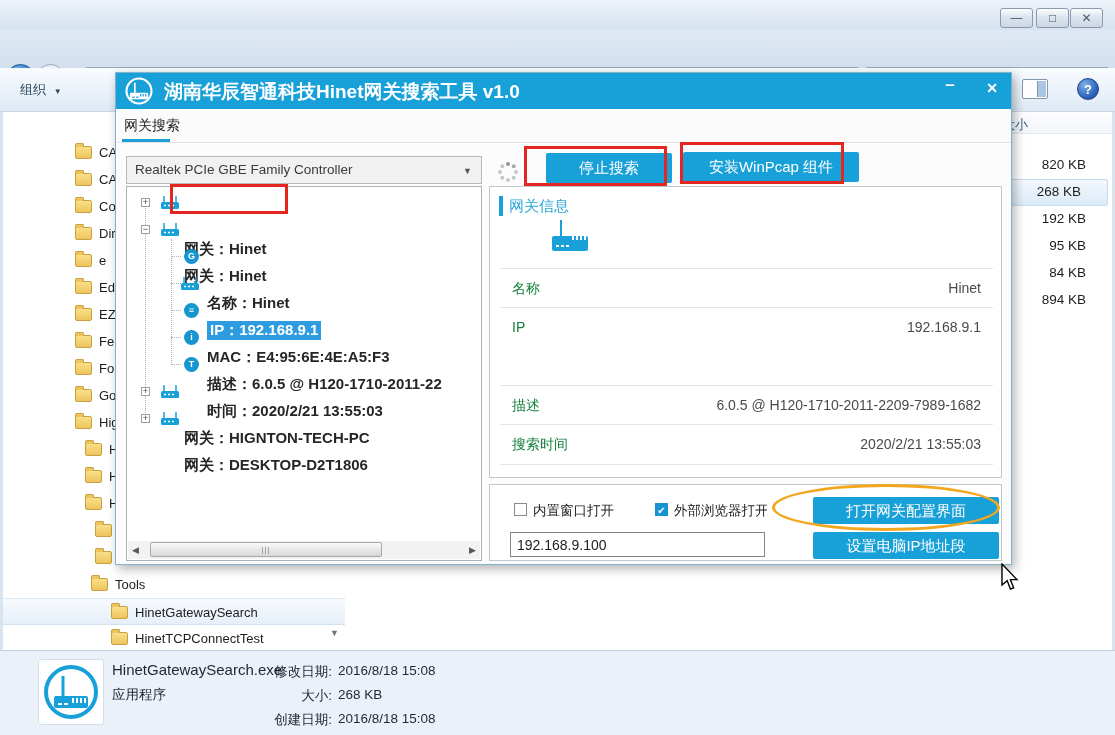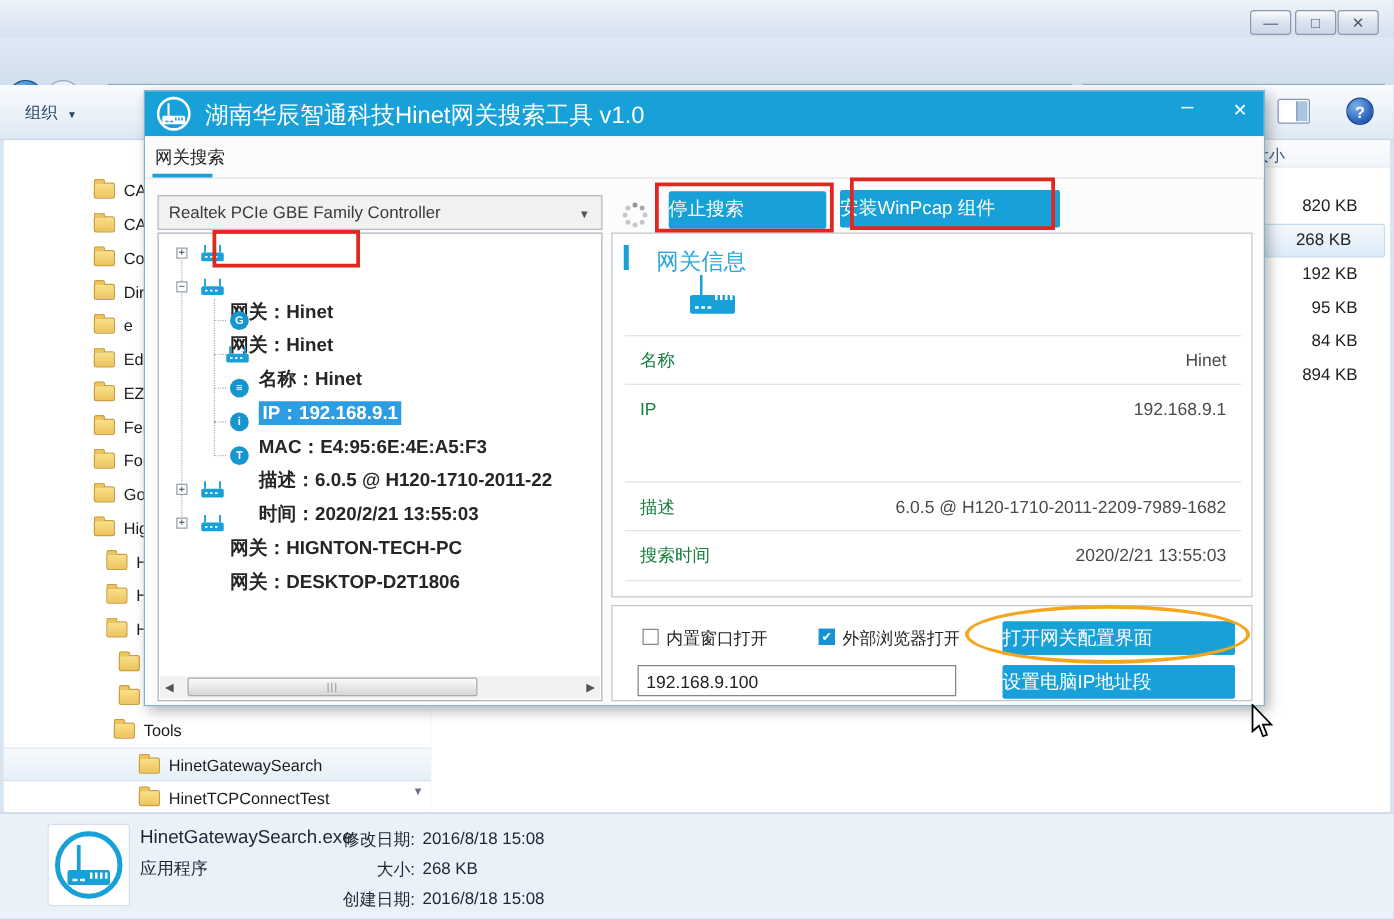--- a/index.html
+++ b/index.html
@@ -74,35 +74,35 @@
   .dt-iconbox{position:absolute;left:38px;top:8px;width:66px;height:66px;background:#fff;
     border:1px solid #d5e0ec;border-radius:3px;}
   .dt-file{position:absolute;left:112px;top:10px;font-size:15px;}
   .dt-type{position:absolute;left:112px;top:35px;}
   .dlabel{position:absolute;left:240px;width:92px;text-align:right;}
   .dval{position:absolute;left:338px;}
 
   
   .dialog{position:absolute;left:115px;top:72px;width:897px;height:493px;background:#fcfcfd;
     border:1px solid #7fb4cf;box-shadow:3px 4px 10px rgba(0,0,0,.3);z-index:10;}
-  .dlg-title{position:absolute;left:0;top:0;width:895px;height:36px;background:#18a0d8;}
+  .dlg-title{position:absolute;left:0;top:0;width:895px;height:36px;background:#18a0d8;font-weight:bold;}
   .dlg-title .txt{position:absolute;left:48px;top:6px;color:#fff;font-size:19px;white-space:nowrap;}
   .dlg-logo{position:absolute;left:8px;top:3px;}
   .dlg-min{position:absolute;left:822px;top:2px;color:#fff;font-size:17px;width:24px;text-align:center;}
   .dlg-close{position:absolute;left:864px;top:7px;color:#fff;font-size:14px;width:24px;text-align:center;}
   .dlg-tabbar{position:absolute;left:0;top:36px;width:895px;height:34px;background:#fbfbfc;
     border-bottom:1px solid #e3e3e3;}
   .dlg-tab{position:absolute;left:8px;top:8px;font-size:14px;color:#1f1f1f;}
   .dlg-tab-line{position:absolute;left:6px;top:30px;width:48px;height:3px;background:#1b9fd8;}
 
   .adapter{position:absolute;left:10px;top:83px;width:356px;height:28px;background:#f1f1f1;
     border:1px solid #b2bac2;font-size:13.5px;color:#3a3a3a;line-height:26px;padding-left:8px;}
   .adapter .dn{position:absolute;right:9px;top:1px;font-size:9px;color:#555;}
   .spinner{position:absolute;left:381px;top:88px;}
-  .cbtn{position:absolute;background:#18a0d8;color:#fff;font-size:15px;text-align:left;border-radius:2px;}
+  .cbtn{position:absolute;background:#18a0d8;color:#fff;font-size:15px;text-align:center;border-radius:2px;margin-left:11px;}
   .btn-stop{left:419px;top:80px;width:126px;height:30px;line-height:30px;}
   .btn-winpcap{left:556px;top:79px;width:176px;height:30px;line-height:30px;}
 
   .tree{position:absolute;left:10px;top:113px;width:356px;height:375px;background:#fff;
     border:1px solid #a9b3bc;overflow:hidden;}
   .trow{position:absolute;left:0;width:354px;height:27px;font-size:15px;font-weight:600;color:#262626;}
   .trow .exp{position:absolute;left:14px;top:9px;width:9px;height:9px;border:1px solid #98a2ab;
     background:#fff;font-size:9px;font-weight:400;line-height:7px;text-align:center;color:#444;}
   .trow .ric{position:absolute;left:33px;top:6px;}
   .trow .tlabel{position:absolute;left:57px;top:3px;white-space:nowrap;margin-top:48px;}
@@ -122,21 +122,21 @@
   .stub{position:absolute;left:44px;top:13px;width:10px;border-top:1px dotted #a8b4bd;}
   .tree-hscroll{position:absolute;left:1px;bottom:1px;width:352px;height:18px;background:#f2f2f2;}
   .hs-arrow{position:absolute;top:4px;font-size:9px;color:#555;}
   .hs-thumb{position:absolute;left:22px;top:1px;width:232px;height:15px;
     background:linear-gradient(#fafafa,#d7d7d7);border:1px solid #a9a9a9;border-radius:2px;
     text-align:center;font-size:8px;color:#888;line-height:13px;letter-spacing:1px;}
 
   .info-panel{position:absolute;left:373px;top:113px;width:513px;height:292px;background:#fff;
     border:1px solid #c0c8cf;}
   .info-hbar{position:absolute;left:9px;top:9px;width:4px;height:20px;background:#18a0d8;}
-  .info-htext{position:absolute;left:19px;top:10px;color:#2aa7d8;font-size:18px;margin-left:16px;}
+  .info-htext{position:absolute;left:19px;top:10px;color:#2aa7d8;font-size:15px;}
   .info-router{position:absolute;left:58px;top:30px;}
   .irow{position:absolute;left:10px;width:493px;height:39px;border-top:1px solid #e4e4e4;}
   .irow .il{position:absolute;left:12px;top:11px;color:#15803d;font-size:14px;}
   .irow .iv{position:absolute;right:12px;top:11px;color:#4a4a4a;font-size:14px;}
   .irow-end{position:absolute;left:10px;top:277px;width:493px;border-top:1px solid #e4e4e4;}
 
   .ctrl-panel{position:absolute;left:373px;top:411px;width:513px;height:77px;background:#fff;
     border:1px solid #c0c8cf;}
   .chk{position:absolute;top:18px;width:13px;height:13px;border:1px solid #8a8a8a;background:#fff;}
   .chk.checked{background:#1793d4;border-color:#1793d4;color:#fff;font-size:10px;

